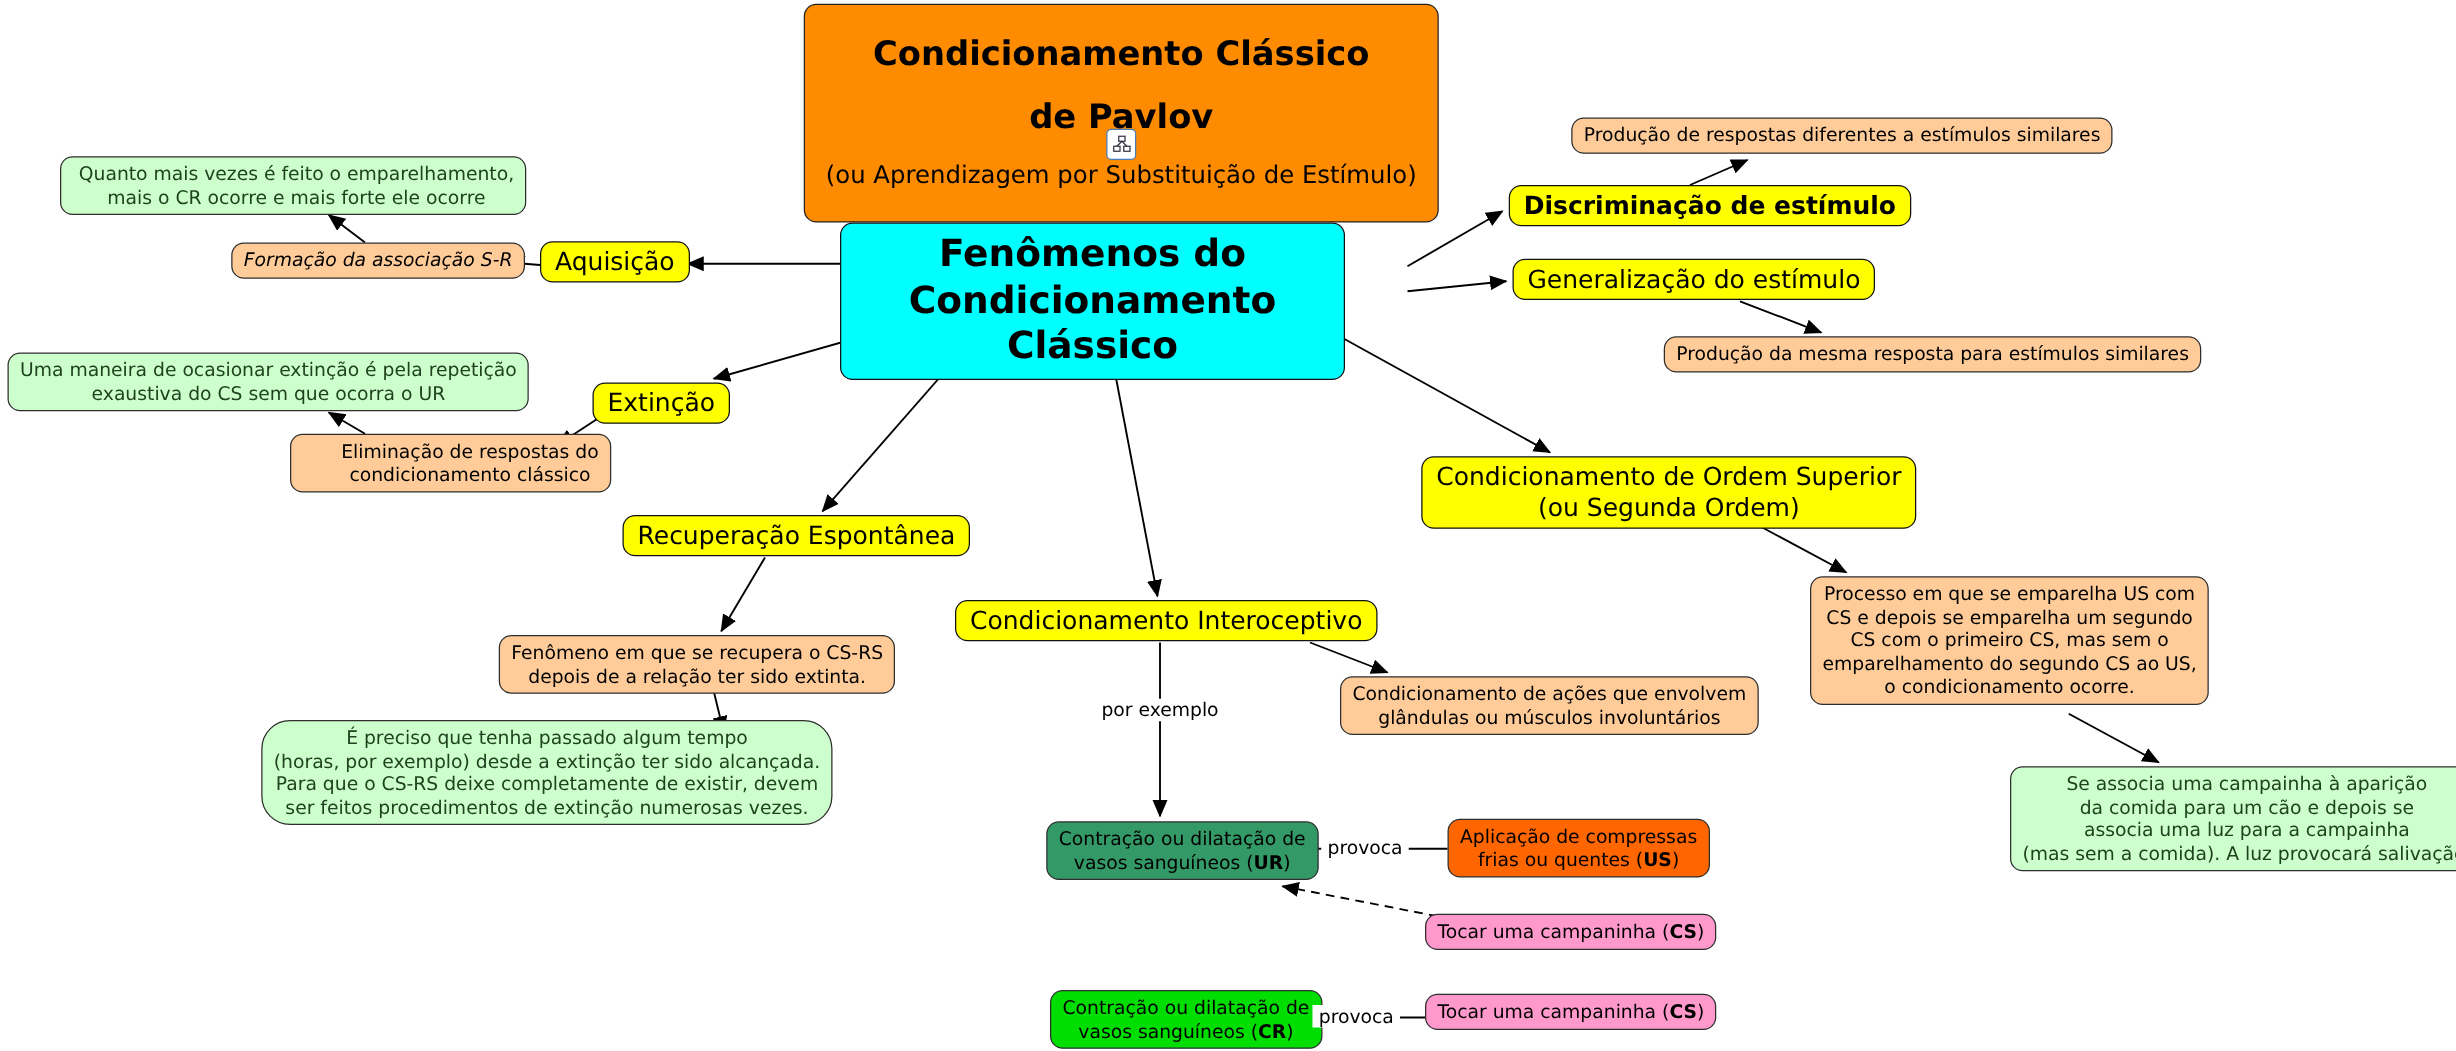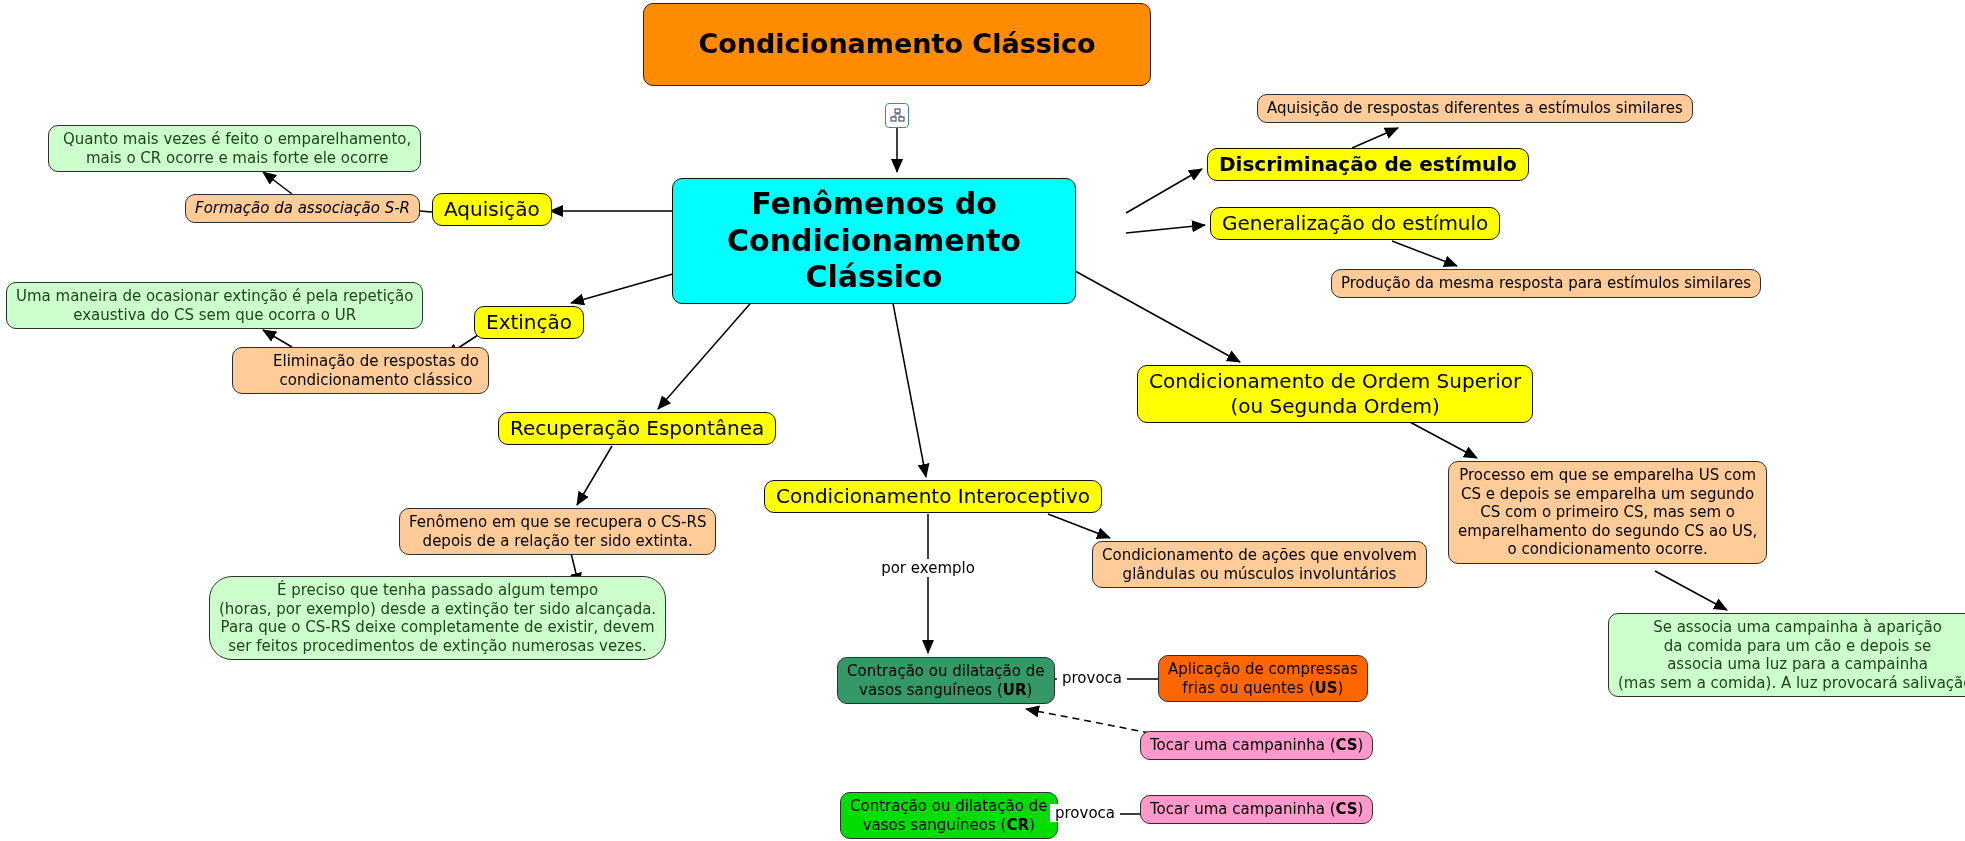--- a/index.html
+++ b/index.html
@@ -60,40 +60,42 @@
     <line x1="1408" y1="421" x2="1477" y2="458" marker-end="url(#arr)"></line>
     <line x1="1655" y1="571" x2="1727" y2="610" marker-end="url(#arr)"></line>
     <line x1="1158" y1="679" x2="1033" y2="679" marker-end="url(#arr)"></line>
     <line x1="1150" y1="733" x2="1026" y2="709" stroke-dasharray="7 5" marker-end="url(#arr)"></line>
     <line x1="1140" y1="814" x2="1033" y2="814" marker-end="url(#arr)"></line>
   </g>
 </svg>
 
 <div class="node c-title" style="left:643px;top:3px;">
   <div class="t-big">Condicionamento Clássico</div>
+  <div class="t-big">de Pavlov</div>
+  <div class="t-sub">(ou Aprendizagem por Substituição de Estímulo)</div>
 </div>
 
 <div class="resource-icon">
   <svg width="15" height="15" viewBox="0 0 15 15">
     <rect x="5" y="1" width="5" height="4" fill="#fff" stroke="#334" stroke-width="1"></rect>
     <rect x="1" y="9" width="5" height="4" fill="#fff" stroke="#334" stroke-width="1"></rect>
     <rect x="9" y="9" width="5" height="4" fill="#fff" stroke="#334" stroke-width="1"></rect>
     <path d="M7.5,5 L3.5,9 M7.5,5 L11.5,9" stroke="#334" stroke-width="1" fill="none"></path>
   </svg>
 </div>
 
 <div class="node c-cyan" style="left:672px;top:178px;">Fenômenos do
 Condicionamento Clássico</div>
 
 <div class="node c-green" style="left:48px;top:125px;padding-left:14px;">Quanto mais vezes é feito o emparelhamento,
 mais o CR ocorre e mais forte ele ocorre</div>
 <div class="node c-peach" style="left:185px;top:194px;font-style:italic;">Formação da associação S-R</div>
 <div class="node c-yellow" style="left:432px;top:193px;">Aquisição</div>
 
-<div class="node c-peach" style="left:1257px;top:94px;">Aquisição de respostas diferentes a estímulos similares</div>
+<div class="node c-peach" style="left:1257px;top:94px;">Produção de respostas diferentes a estímulos similares</div>
 <div class="node c-yellow" style="left:1207px;top:148px;font-weight:bold;">Discriminação de estímulo</div>
 <div class="node c-yellow" style="left:1210px;top:207px;">Generalização do estímulo</div>
 <div class="node c-peach" style="left:1331px;top:269px;">Produção da mesma resposta para estímulos similares</div>
 
 <div class="node c-green" style="left:6px;top:282px;">Uma maneira de ocasionar extinção é pela repetição
 exaustiva do CS sem que ocorra o UR</div>
 <div class="node c-yellow" style="left:474px;top:306px;">Extinção</div>
 <div class="node c-peach" style="left:232px;top:347px;padding-left:40px;">Eliminação de respostas do
 condicionamento clássico</div>
 
@@ -111,21 +113,21 @@
 CS e depois se emparelha um segundo
 CS com o primeiro CS, mas sem o
 emparelhamento do segundo CS ao US,
 o condicionamento ocorre.</div>
 <div class="node c-green" style="left:1608px;top:613px;">Se associa uma campainha à aparição
 da comida para um cão e depois se
 associa uma luz para a campainha
 (mas sem a comida). A luz provocará salivação.</div>
 
 <div class="node c-yellow" style="left:764px;top:480px;">Condicionamento Interoceptivo</div>
-<div class="node c-peach" style="left:1072px;top:541px;margin-left:20px;">Condicionamento de ações que envolvem
+<div class="node c-peach" style="left:1072px;top:541px;">Condicionamento de ações que envolvem
 glândulas ou músculos involuntários</div>
 
 <div class="node c-seagreen" style="left:837px;top:657px;"><span>Contração ou dilatação de
 vasos sanguíneos (</span><b>UR</b><span>)</span></div>
 <div class="node c-orange" style="left:1158px;top:655px;"><span>Aplicação de compressas
 frias ou quentes (</span><b>US</b><span>)</span></div>
 <div class="node c-pink" style="left:1140px;top:731px;"><span>Tocar uma campaninha (</span><b>CS</b><span>)</span></div>
 <div class="node c-lime" style="left:840px;top:792px;"><span>Contração ou dilatação de
 vasos sanguíneos (</span><b>CR</b><span>)</span></div>
 <div class="node c-pink" style="left:1140px;top:795px;"><span>Tocar uma campaninha (</span><b>CS</b><span>)</span></div>

